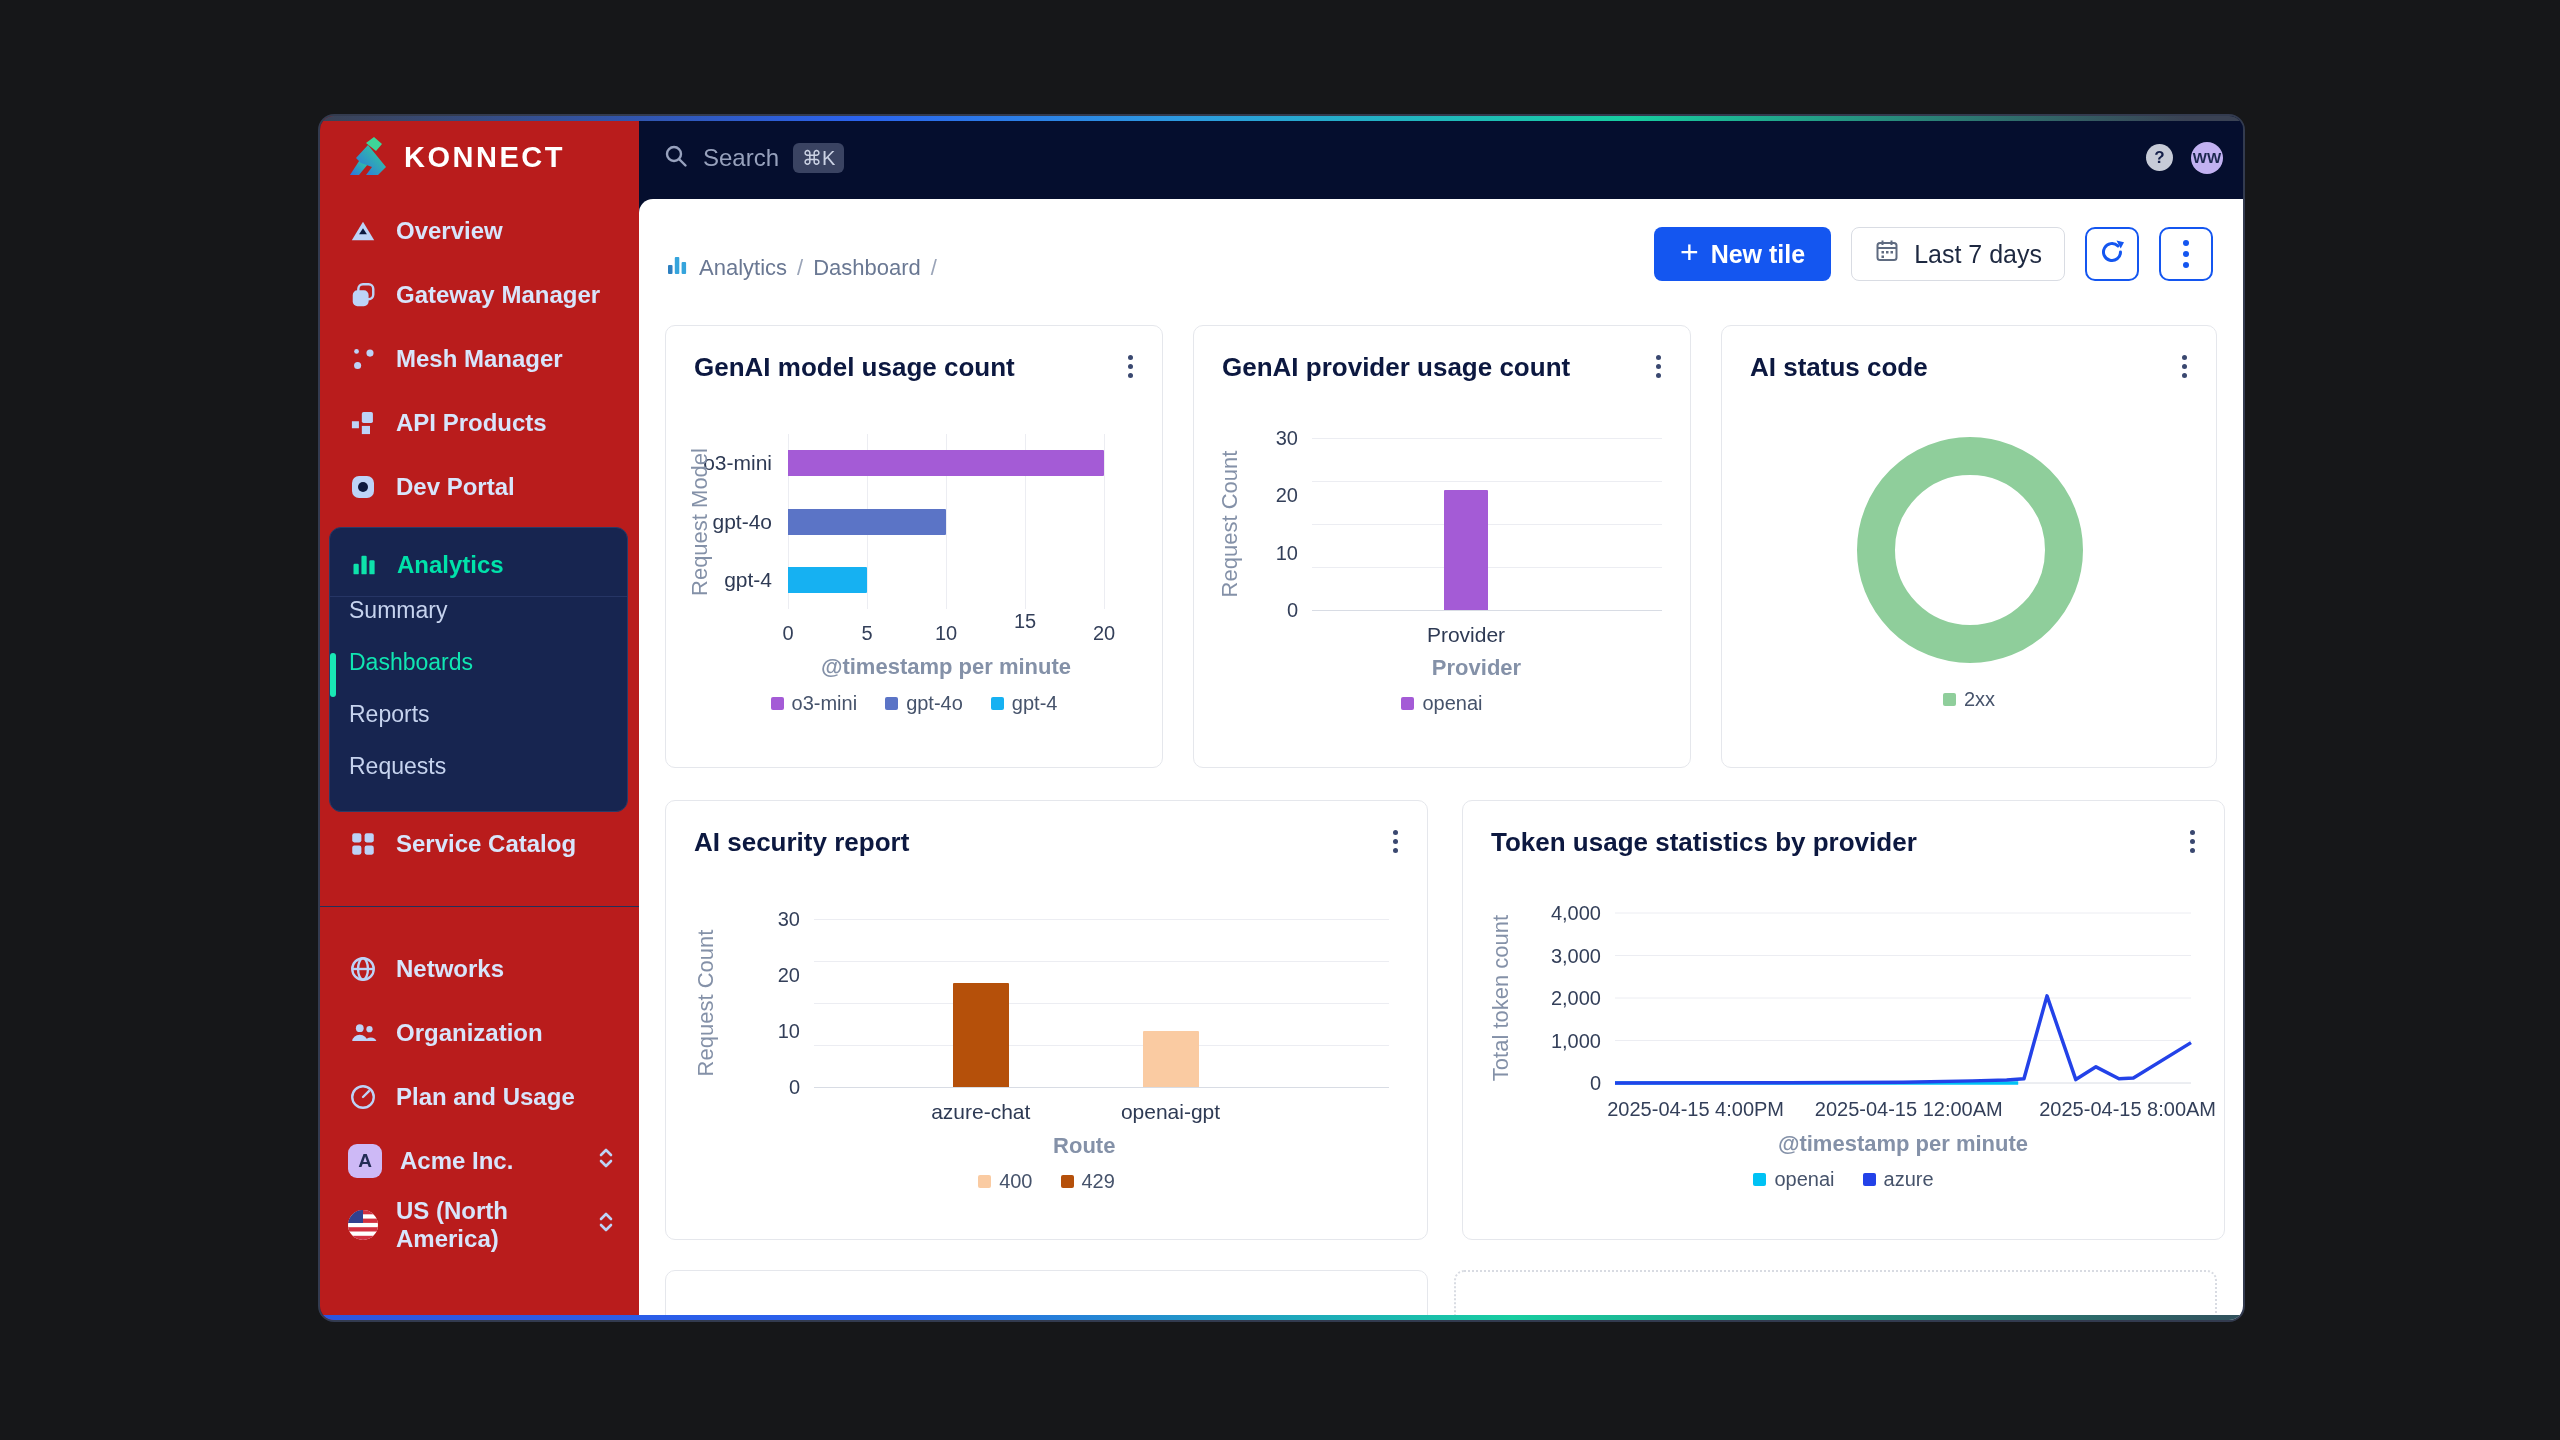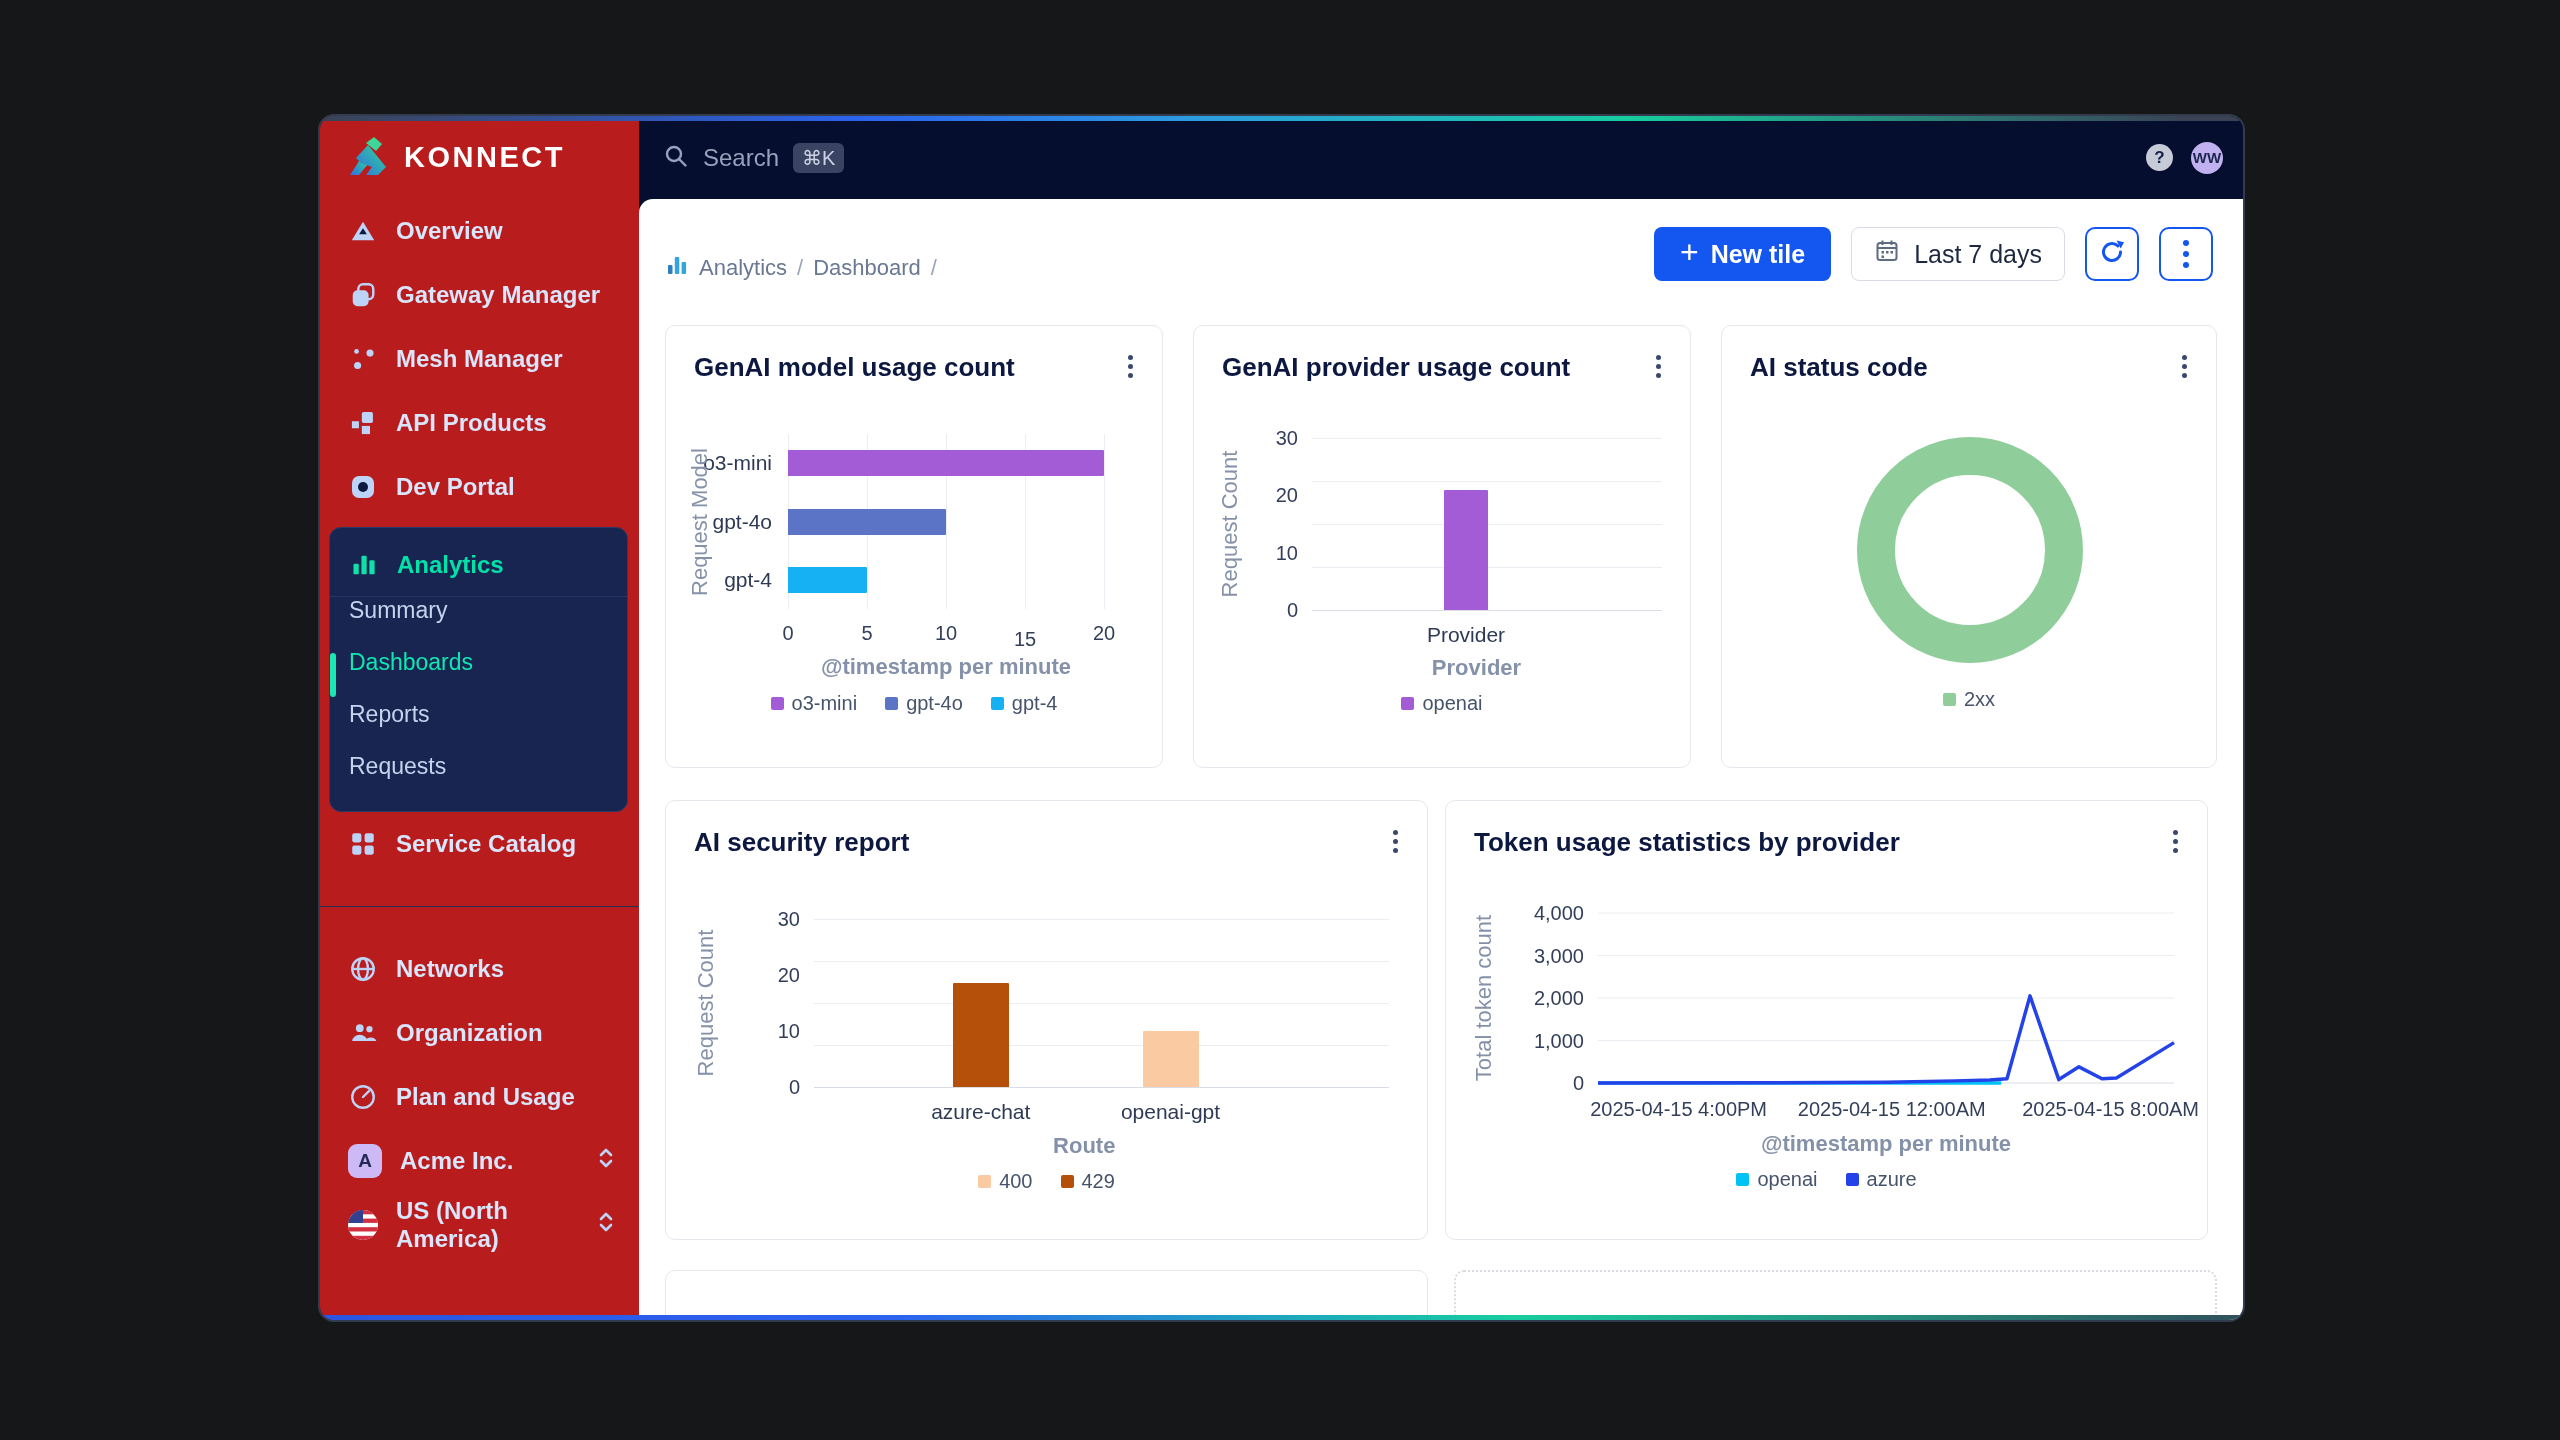--- a/index.html
+++ b/index.html
@@ -64,21 +64,21 @@
                  font-size:25px; font-weight:600; display:flex; align-items:center; gap:12px; cursor:pointer; border:none; }
   .plus { font-size:32px; font-weight:400; margin-top:-3px; }
   .btn-select { height:54px; padding:0 22px; background:#FFFFFF; border:1px solid #D9DCE3; border-radius:8px;
                 color:#1D2840; font-size:25px; display:flex; align-items:center; gap:14px; cursor:pointer; }
   .btn-icon { width:54px; height:54px; background:#FFFFFF; border:2px solid #1456F0; border-radius:10px;
               display:flex; align-items:center; justify-content:center; cursor:pointer; }
   .kebab-v { display:flex; flex-direction:column; gap:5px; }
   .kebab-v i { width:6px; height:6px; border-radius:50%; background:#1456F0; }
 
   .cards-row1 { margin-top:42px; display:grid; grid-template-columns:498px 498px 496px; column-gap:30px; }
-  .cards-row2 { margin-top:32px; display:grid; grid-template-columns:763px 763px; column-gap:17px; }
+  .cards-row2 { margin-top:32px; display:grid; grid-template-columns:763px 763px; column-gap:34px; }
   .cards-row3 { margin-top:30px; display:grid; grid-template-columns:763px 763px; column-gap:26px; }
   .card { position:relative; background:#FFFFFF; border:1px solid #E5E7EC; border-radius:10px; height:443px; }
   .cards-row2 .card { height:440px; }
   .cards-row3 .card { height:120px; }
   .card.dashed { border:2px dotted #D8DBE2; }
   .card-title { position:absolute; left:28px; top:26px; font-size:26px; font-weight:700; color:#0C1840; }
   .kebab { position:absolute; right:24px; top:24px; display:flex; flex-direction:column; gap:4px;
            padding:5px; cursor:pointer; }
   .kebab i { width:5px; height:5px; border-radius:50%; background:#3A4870; }
 
@@ -367,21 +367,21 @@
               <i></i>
             </div>
           <div class="chart-layer">
               <div class="gl-v" style="left: 122px; top: 108px; height: 175px;"></div>
               <div class="axis-tick" style="left: 122px; top: 296px;">0</div>
               <div class="gl-v" style="left: 201px; top: 108px; height: 175px;"></div>
               <div class="axis-tick" style="left: 201px; top: 296px;">5</div>
               <div class="gl-v" style="left: 280px; top: 108px; height: 175px;"></div>
               <div class="axis-tick" style="left: 280px; top: 296px;">10</div>
               <div class="gl-v" style="left: 359px; top: 108px; height: 175px;"></div>
-              <div class="axis-tick" style="left: 359px; top: 302px;">15</div>
+              <div class="axis-tick" style="left: 359px; top: 284px;">15</div>
               <div class="gl-v" style="left: 438px; top: 108px; height: 175px;"></div>
               <div class="axis-tick" style="left: 438px; top: 296px;">20</div>
               <div class="cat-label-h" style="right: 390px; top: 137.167px;">o3-mini</div>
               <div class="bar-h" style="left: 122px; top: 124.167px; height: 26px; width: 316px; background: rgb(164, 91, 214);"></div>
               <div class="cat-label-h" style="right: 390px; top: 195.5px;">gpt-4o</div>
               <div class="bar-h" style="left: 122px; top: 182.5px; height: 26px; width: 158px; background: rgb(91, 116, 198);"></div>
               <div class="cat-label-h" style="right: 390px; top: 253.833px;">gpt-4</div>
               <div class="bar-h" style="left: 122px; top: 240.833px; height: 26px; width: 79px; background: rgb(22, 177, 242);"></div>
               <div class="axis-title-x" style="left: 280px; top: 328px;">@timestamp per minute</div>
               <div class="axis-title-y" style="left: 34px; top: 195.5px;">Request Model</div>

